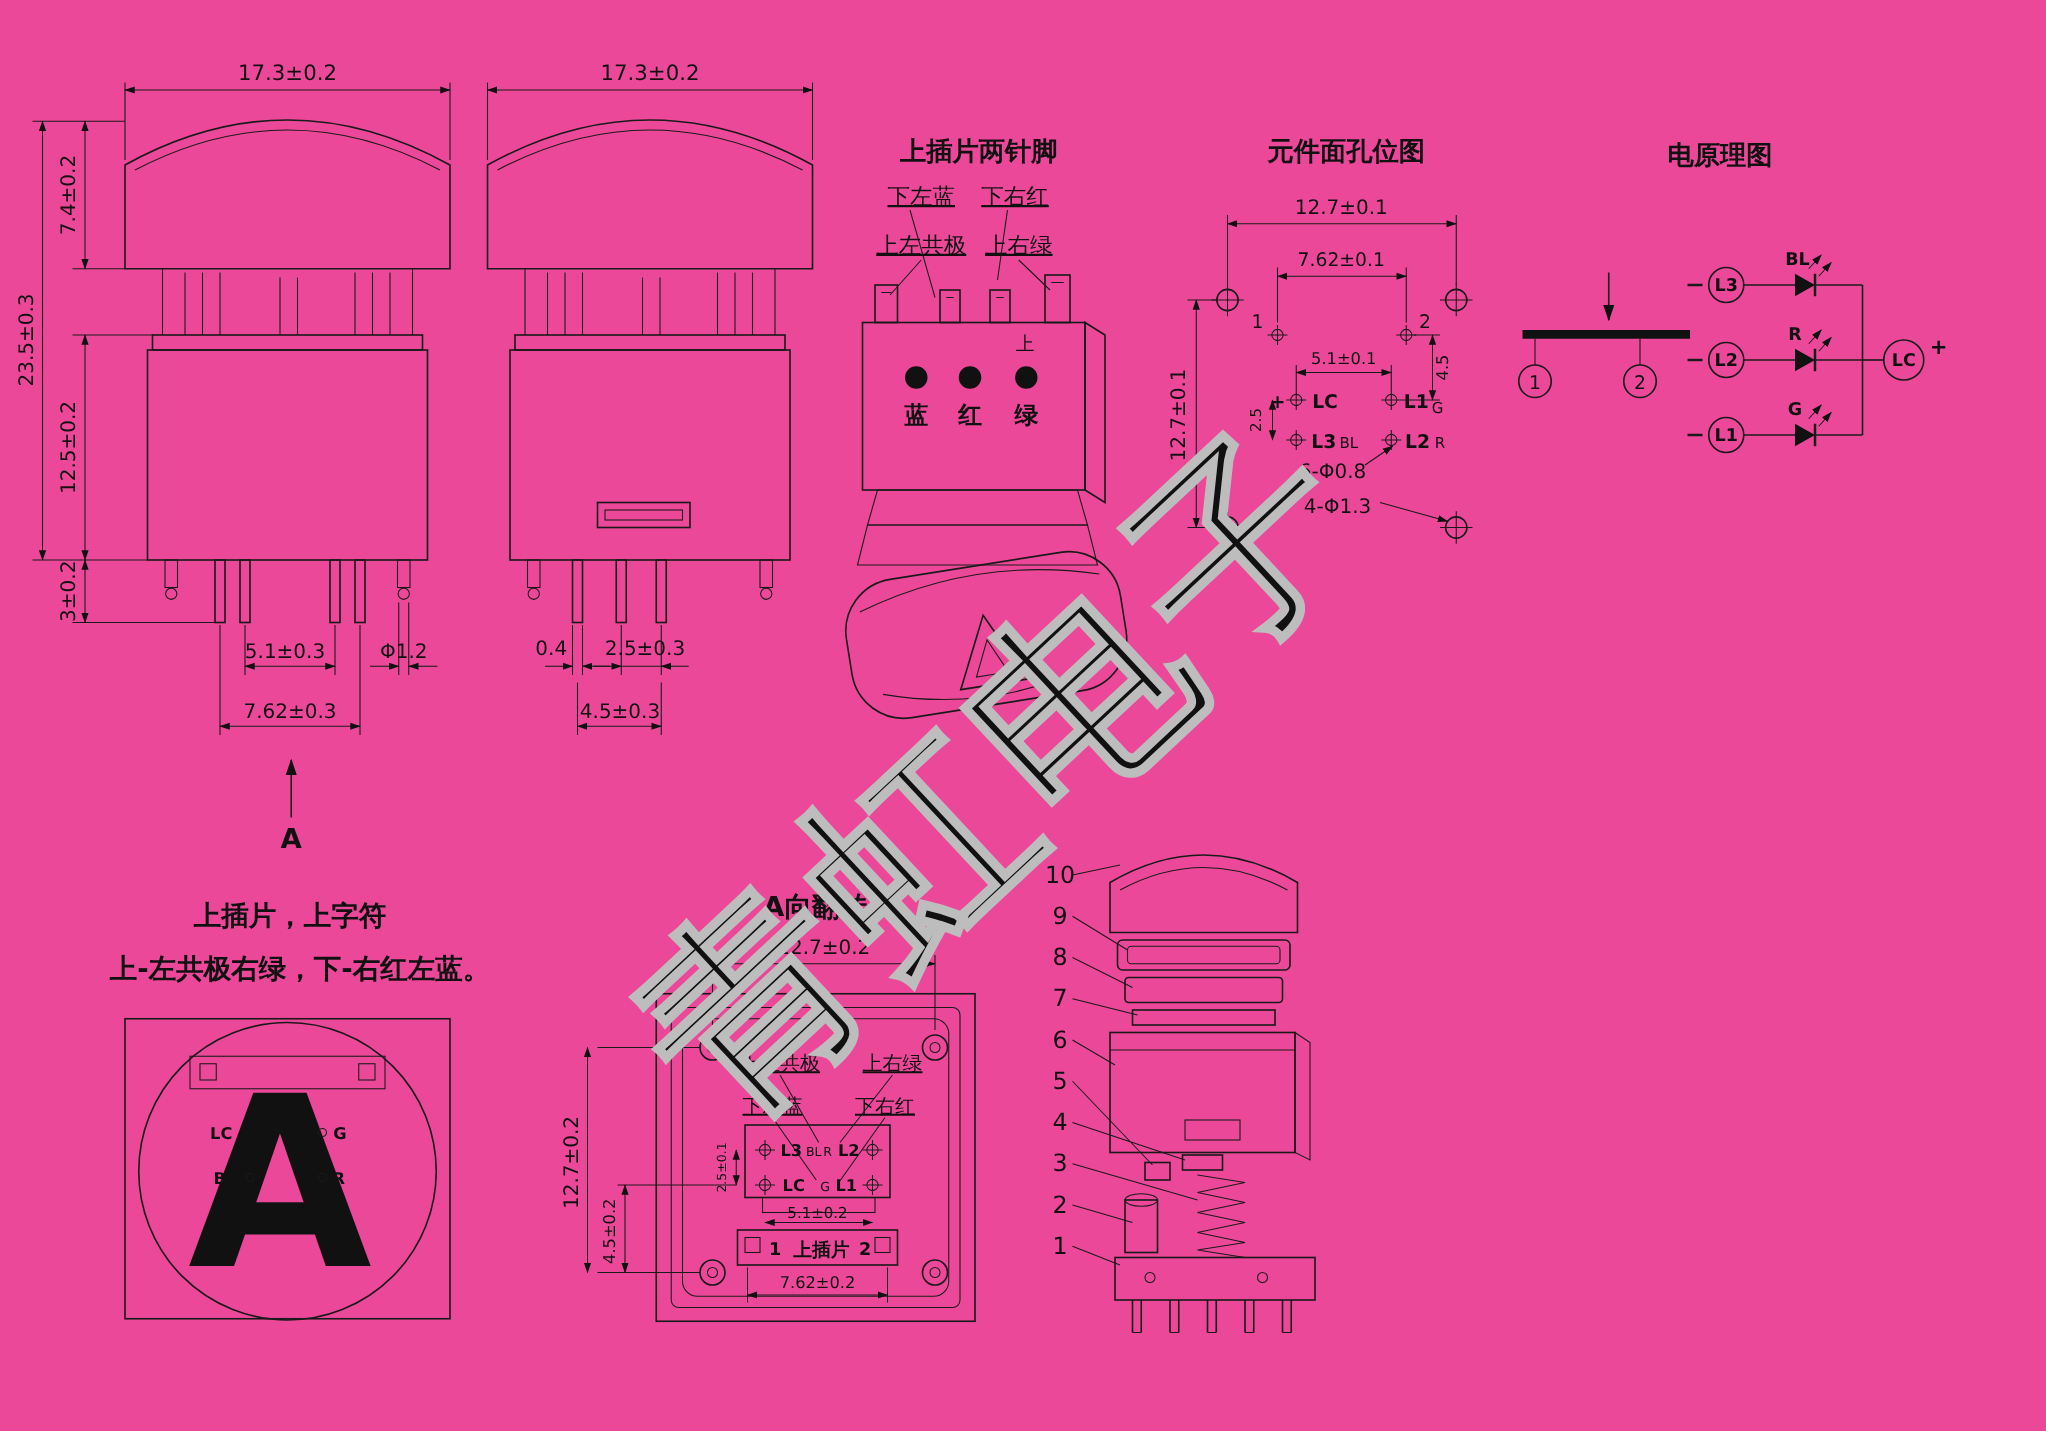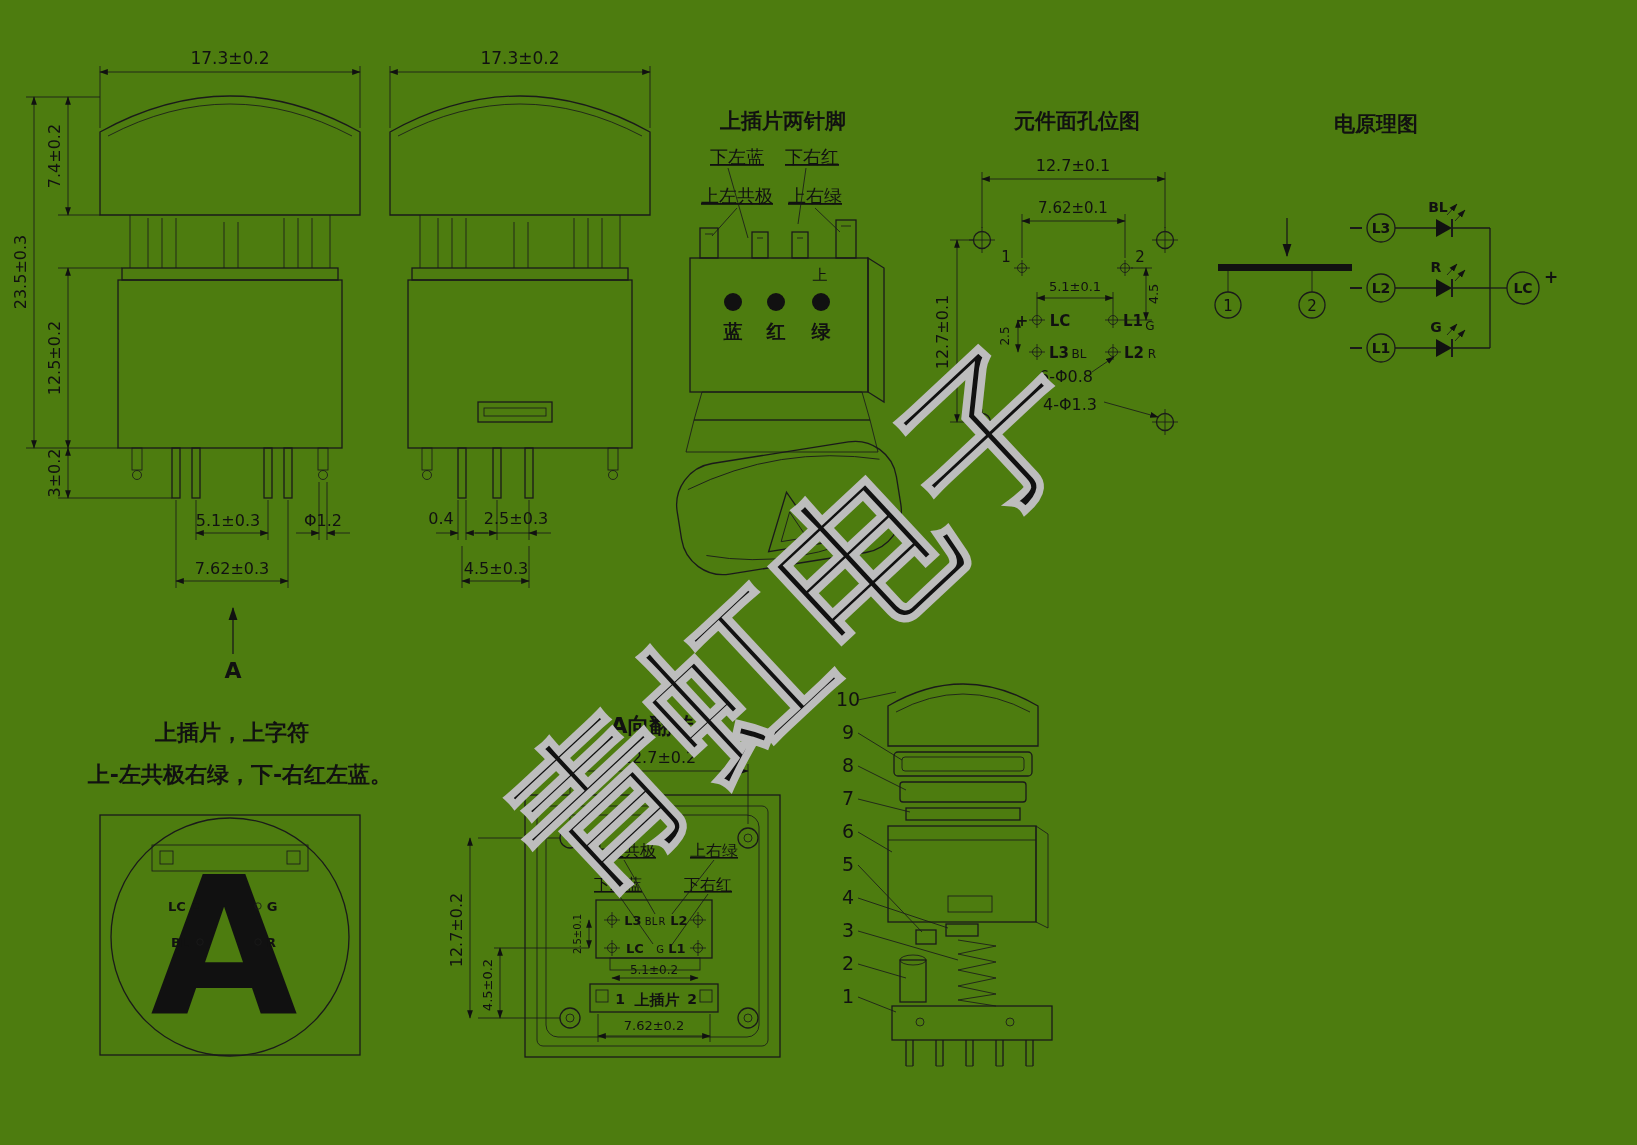--- a/index.html
+++ b/index.html
@@ -1,16 +1,16 @@
 <!DOCTYPE html>
 <html><head>
 <meta charset="utf-8">
 <style>
   html,body{margin:0;padding:0;background:#fff;}
-  .page{width:1637px;height:1145px;position:relative;background:#4d7c0f;overflow:hidden;}
+  .page{width:1637px;height:1145px;position:relative;background:#ec4899;overflow:hidden;}
   svg text{font-family:"DejaVu Sans","Liberation Sans",sans-serif;fill:#111;}
   .ln{fill:none;stroke:#1a1a1a;stroke-width:1.3;}
   .thk{stroke-width:2;}
   .thin{stroke-width:0.85;}
   .dim{fill:none;stroke:#1a1a1a;stroke-width:0.85;}
   .mid{text-anchor:middle;}
   .u{text-decoration:underline;}
   .b{font-weight:600;}
 </style>
 </head>

